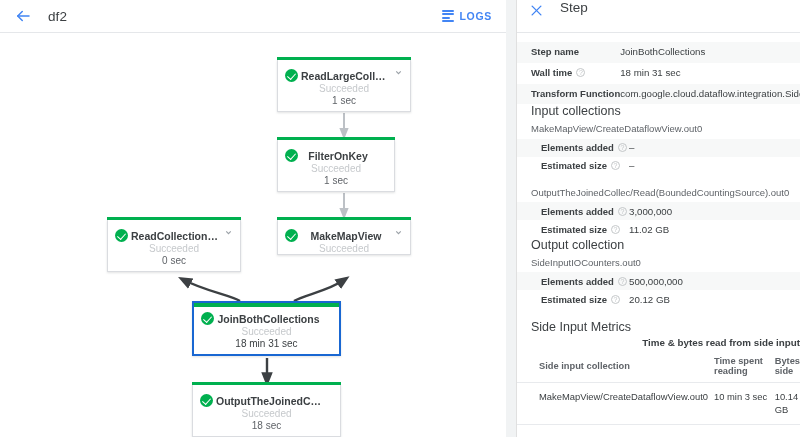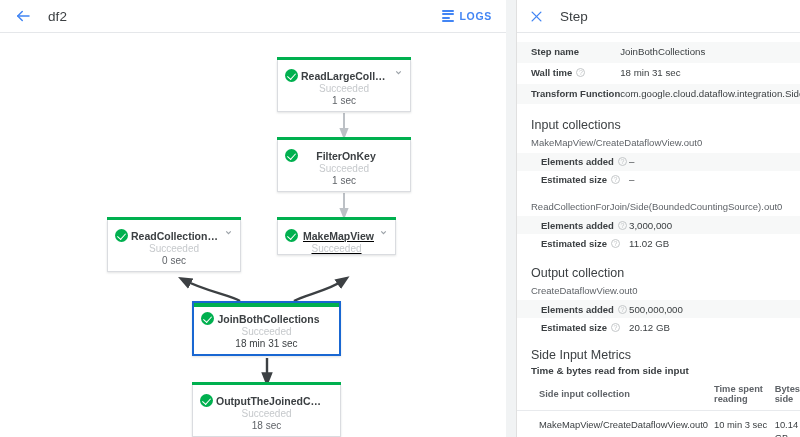--- a/index.html
+++ b/index.html
@@ -104,21 +104,21 @@
   
   .panel-divider {
     position: absolute; left: 506px; top: 0; width: 11px; height: 437px;
     background: #f1f3f4; border-right: 1px solid #e0e0e0;
   }
   .panel {
     position: absolute; left: 517px; top: 0; width: 283px; height: 437px;
     background: #fff; overflow: hidden;
   }
   .panel-head {
-    height: 33px; display: flex; align-items: center;
+    height: 33px; display: flex; 
     border-bottom: 1px solid #e5e7ea;
   }
   .close-x {
     margin-left: 9px; width: 20px; height: 20px;
     display:flex; align-items:center; justify-content:center;
     color: #4285f4; cursor: pointer;
   }
   .panel-title {
     margin-left: 14px; font-size: 13.5px; color: #3c4043;
   }
@@ -139,38 +139,38 @@
   .help {
     display: inline-block; width: 9px; height: 9px; border-radius: 50%;
     border: 1px solid #c4c7c9; color: #c4c7c9;
     font-size: 7px; line-height: 7.5px; text-align: center;
     margin-left: 4px; font-weight: normal; vertical-align: 1px;
     cursor: pointer;
   }
 
   .sec-title {
     font-size: 12.5px; color: #3c4043; padding: 0 0 2px 14px;
-    margin-top: 14px;
   }
   .coll-name {
     font-size: 9.5px; color: #5f6368; padding: 3px 10px 3px 14px;
     line-height: 1.3;
   }
   .metric-tbl { width: 100%; border-collapse: collapse; }
   .metric-tbl tr.alt { background: #f7f8f8; }
   .metric-tbl td { padding: 3.5px 0; }
   .metric-tbl td.k {
     width: 112px; padding-left: 24px;
     font-size: 9.5px; font-weight: bold; color: #3c4043; white-space: nowrap;
   }
   .metric-tbl td.v { font-size: 9.7px; color: #3c4043; }
 
   .sub-title {
     font-size: 9.8px; font-weight: bold; color: #3c4043;
     padding: 1px 0 3px 14px;
+    text-align: right;
   }
   .si-tbl { width: 100%; border-collapse: collapse; margin-top: 2px; }
   .si-tbl th {
     text-align: left; font-size: 9.3px; font-weight: bold; color: #5f6368;
     padding: 3px 0 6px 0; border-bottom: 1px solid #e8eaed;
   }
   .si-tbl th.c1 { padding-left: 22px; }
   .si-tbl td {
     font-size: 9.4px; color: #3c4043; padding: 8px 0 8px 0;
     vertical-align: top; line-height: 1.3;
@@ -233,21 +233,21 @@
         <span class="chev">
           <svg width="9" height="9" viewBox="0 0 24 24" fill="none" stroke="#9aa0a6" stroke-width="3">
               <polyline points="6 9 12 15 18 9"></polyline>
             </svg>
         </span>
       </div>
       <div class="node-status">Succeeded</div>
       <div class="node-time">1 sec</div>
     </div>
 
-    <div class="node" style="left:277px; top:107px; width:134px;">
+    <div class="node" style="left:277px; top:107px; width:118px;">
       <div class="topbar-green"></div>
       <div class="node-head">
         <span class="check-icon"></span>
         <span class="node-name">FilterOnKey</span>
         <span class="chev" style="visibility:hidden">
           <svg width="9" height="9" viewBox="0 0 24 24" fill="none" stroke="#9aa0a6" stroke-width="3">
               <polyline points="6 9 12 15 18 9"></polyline>
             </svg>
         </span>
       </div>
@@ -263,21 +263,21 @@
         <span class="chev">
           <svg width="9" height="9" viewBox="0 0 24 24" fill="none" stroke="#9aa0a6" stroke-width="3">
               <polyline points="6 9 12 15 18 9"></polyline>
             </svg>
         </span>
       </div>
       <div class="node-status">Succeeded</div>
       <div class="node-time">0 sec</div>
     </div>
 
-    <div class="node" style="left:277px; top:187px; width:119px;text-decoration:underline;">
+    <div class="node" style="left:277px; top:187px; width:134px;">
       <div class="topbar-green"></div>
       <div class="node-head">
         <span class="check-icon"></span>
         <span class="node-name">MakeMapView</span>
         <span class="chev">
           <svg width="9" height="9" viewBox="0 0 24 24" fill="none" stroke="#9aa0a6" stroke-width="3">
               <polyline points="6 9 12 15 18 9"></polyline>
             </svg>
         </span>
       </div>
@@ -356,36 +356,36 @@
           <td class="k"><span>Elements added</span><span class="help">?</span></td>
           <td class="v">–</td>
         </tr>
         <tr>
           <td class="k"><span>Estimated size</span><span class="help">?</span></td>
           <td class="v">–</td>
         </tr>
       </tbody>
         </table>
 
-      <div class="coll-name" style="margin-top:9px;">ReadCollectionForJoin/Side(BoundedCountingSource).out0</div>
+      <div class="coll-name" style="margin-top:9px;">OutputTheJoinedCollec/Read(BoundedCountingSource).out0</div>
       <table class="metric-tbl">
         <tbody>
             <tr class="alt">
           <td class="k"><span>Elements added</span><span class="help">?</span></td>
           <td class="v">3,000,000</td>
         </tr>
         <tr>
           <td class="k"><span>Estimated size</span><span class="help">?</span></td>
           <td class="v">11.02 GB</td>
         </tr>
       </tbody>
         </table>
 
       <div class="sec-title">Output collection</div>
-      <div class="coll-name">CreateDataflowView.out0</div>
+      <div class="coll-name">SideInputIOCounters.out0</div>
       <table class="metric-tbl">
         <tbody>
             <tr class="alt">
           <td class="k"><span>Elements added</span><span class="help">?</span></td>
           <td class="v">500,000,000</td>
         </tr>
         <tr>
           <td class="k"><span>Estimated size</span><span class="help">?</span></td>
           <td class="v">20.12 GB</td>
         </tr>

